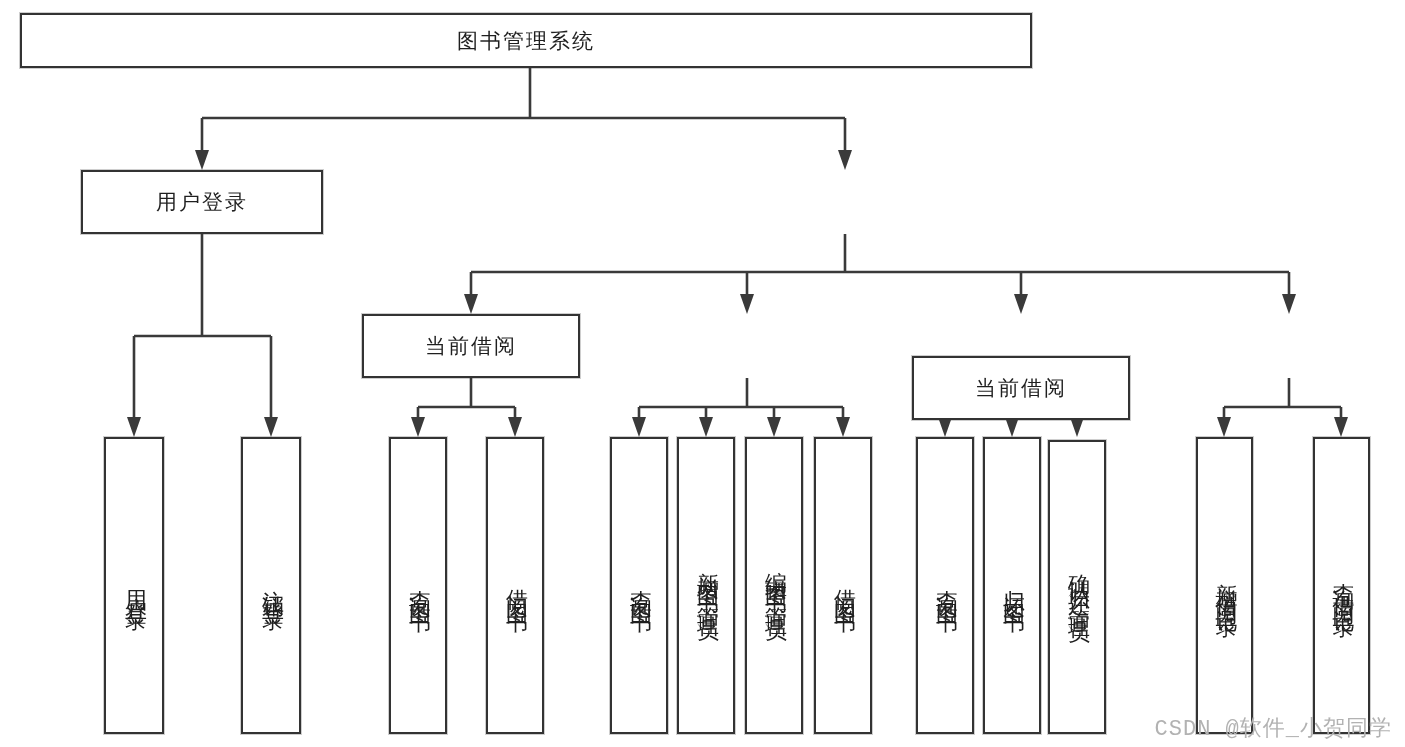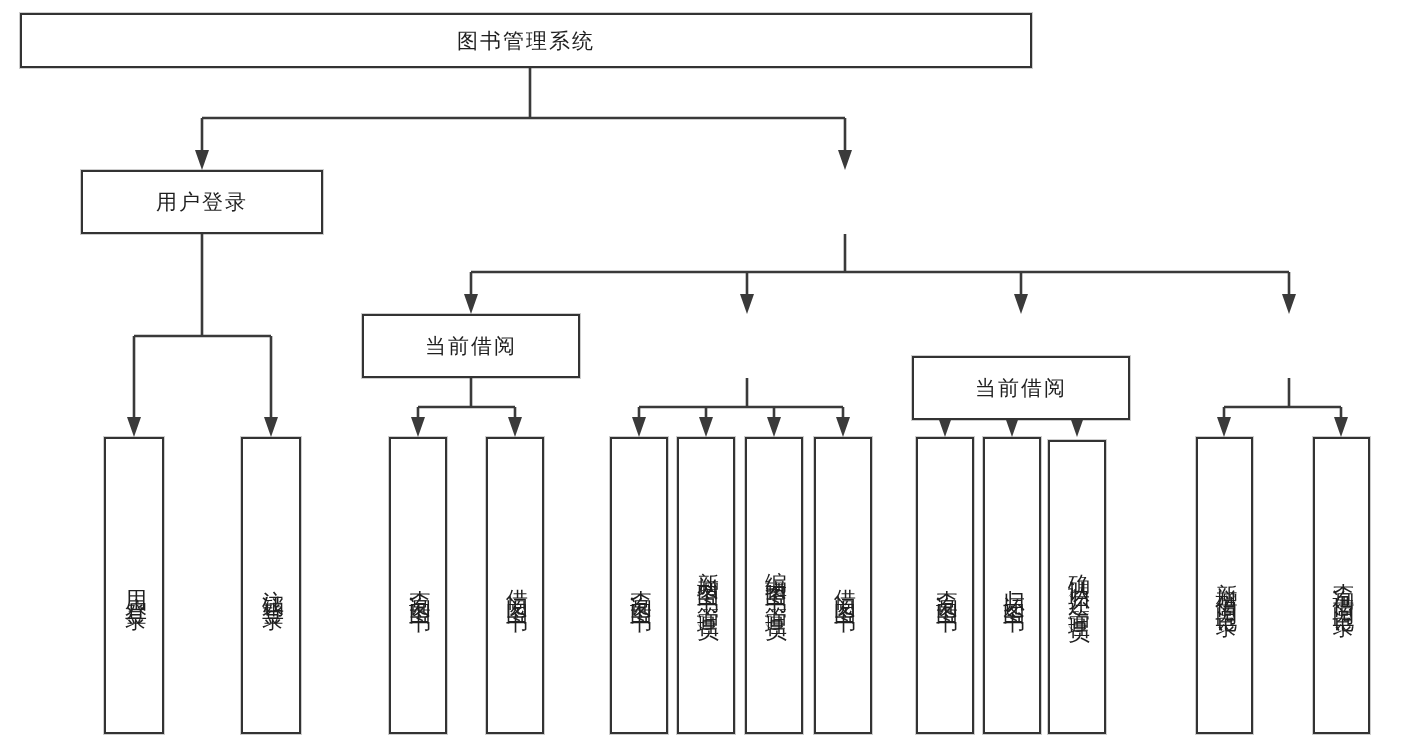--- a/index.html
+++ b/index.html
@@ -110,14 +110,15 @@
   <div class="node vnode" style="left:745px; top:437px; width:58px; height:297px;">编辑图书（管理员）</div>
   <div class="node vnode" style="left:814px; top:437px; width:58px; height:297px;">借阅图书</div>
 
   <div class="node vnode" style="left:916px; top:437px; width:58px; height:297px;">查询图书</div>
   <div class="node vnode" style="left:983px; top:437px; width:58px; height:297px;">归还图书</div>
   <div class="node vnode" style="left:1048px; top:440px; width:58px; height:294px;">确认归还（管理员）</div>
 
   <div class="node vnode" style="left:1196px; top:437px; width:57px; height:297px;">新增借阅记录</div>
   <div class="node vnode" style="left:1313px; top:437px; width:57px; height:297px;">查询借阅记录</div>
 
+  <div class="watermark">CSDN @软件_小贺同学</div>
 
 </div>
 
 </body></html>

